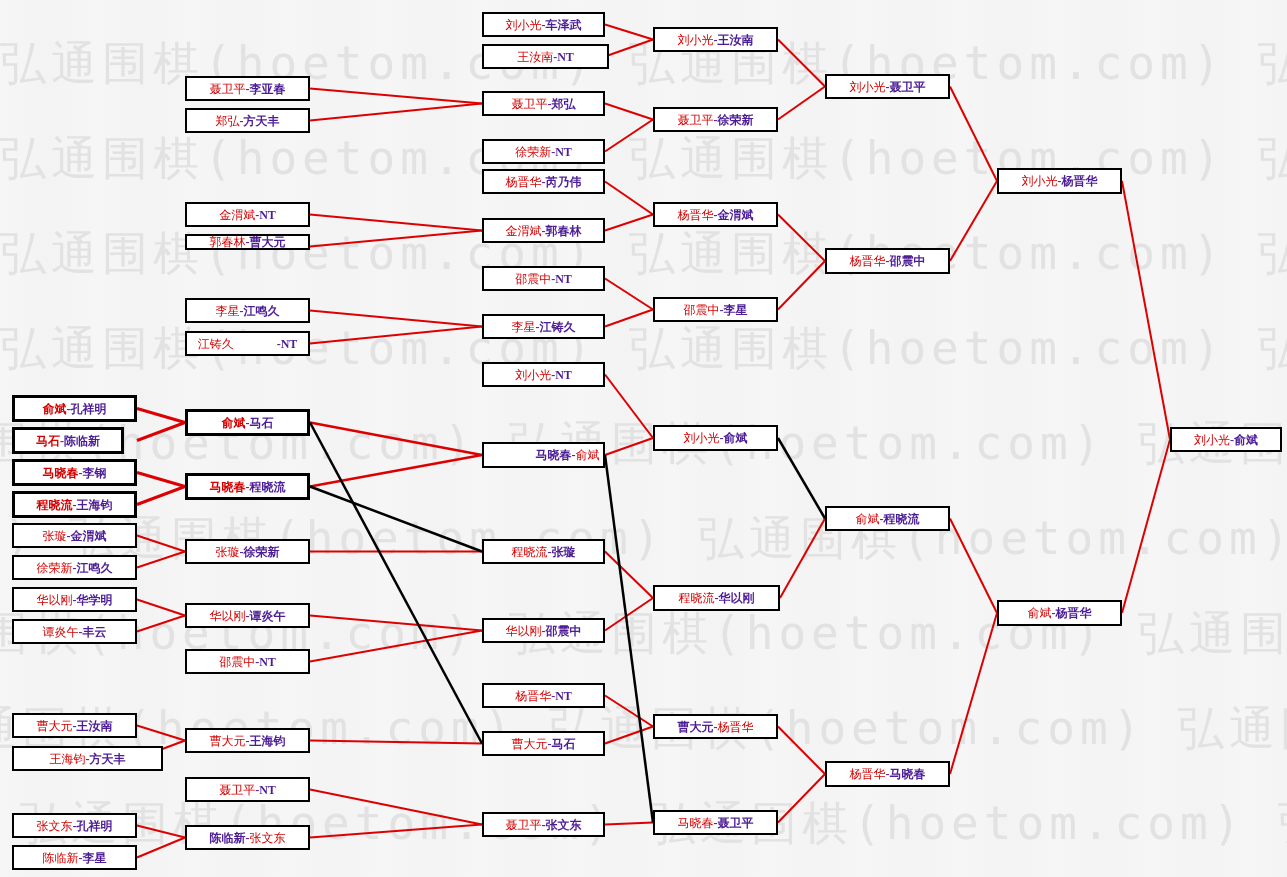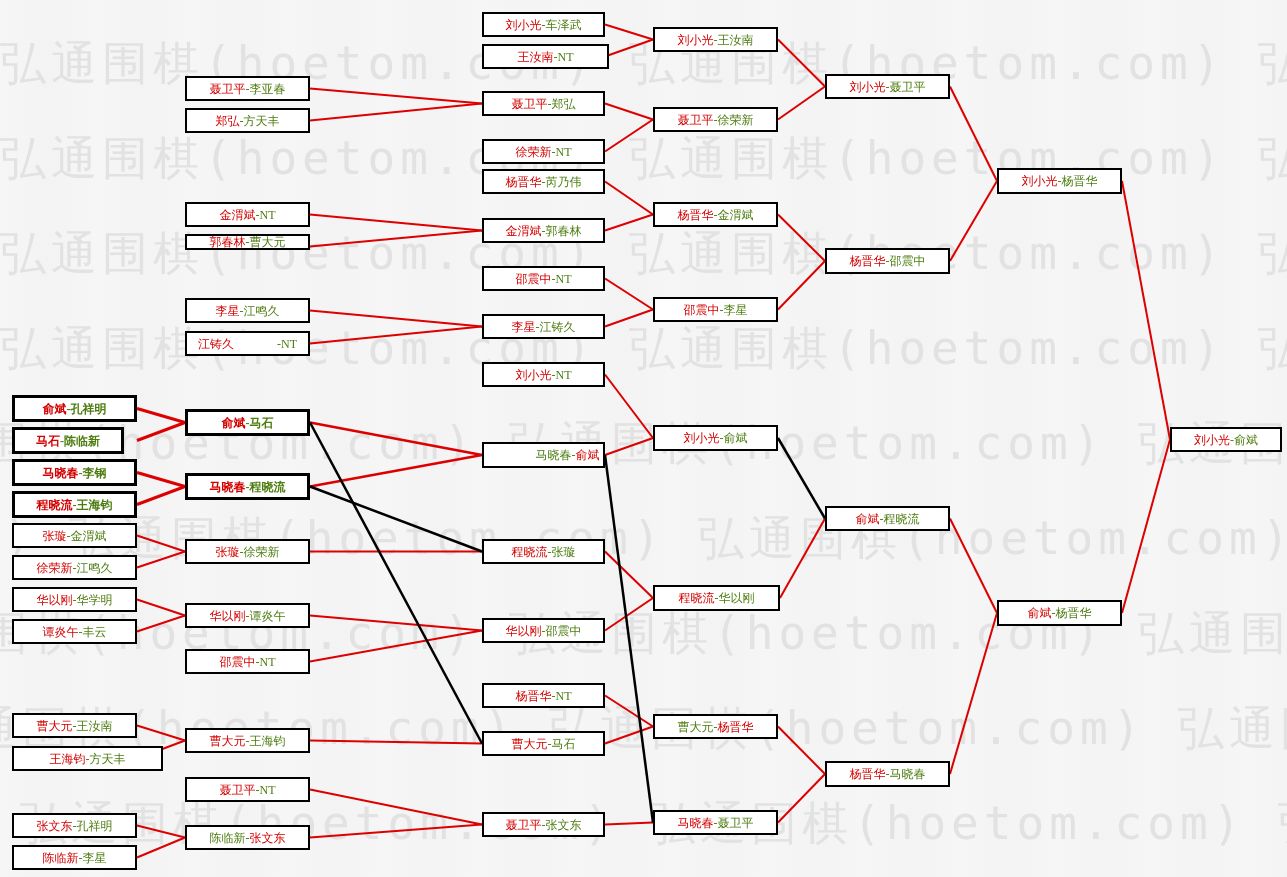--- a/index.html
+++ b/index.html
@@ -14,21 +14,21 @@
     font-family:"DejaVu Sans Mono",monospace;user-select:none;
   }
   svg.lines{position:absolute;left:0;top:0;z-index:2;}
   .box{
     position:absolute;z-index:3;display:flex;align-items:center;justify-content:center;
     background:#ffffff;border:2px solid #000;box-sizing:border-box;
     font-size:12px;line-height:1;white-space:nowrap;letter-spacing:0px;
   }
   .box.bold{border-width:3px;font-weight:bold;}
   .seg-win{color:#d40000;}
-  .seg-lose{color:#4d7c0f;}
+  .seg-lose{color:#4c1d95;font-weight:bold;}
 </style>
 </head>
 <body>
 
 <div class="canvas">
   <div class="wm-layer">
       <div class="wm-row" style="top: 33px; left: 0px; color: rgb(226, 226, 226);">弘通围棋(hoetom.com) 弘通围棋(hoetom.com) 弘通围棋(hoetom.com) </div>
       <div class="wm-row" style="top: 128px; left: 0px; color: rgb(226, 226, 226);">弘通围棋(hoetom.com) 弘通围棋(hoetom.com) 弘通围棋(hoetom.com) </div>
       <div class="wm-row" style="top: 223px; left: 0px; color: rgb(226, 226, 226);">弘通围棋(hoetom.com) 弘通围棋(hoetom.com) 弘通围棋(hoetom.com) </div>
       <div class="wm-row" style="top: 318px; left: 0px; color: rgb(226, 226, 226);">弘通围棋(hoetom.com) 弘通围棋(hoetom.com) 弘通围棋(hoetom.com) </div>

